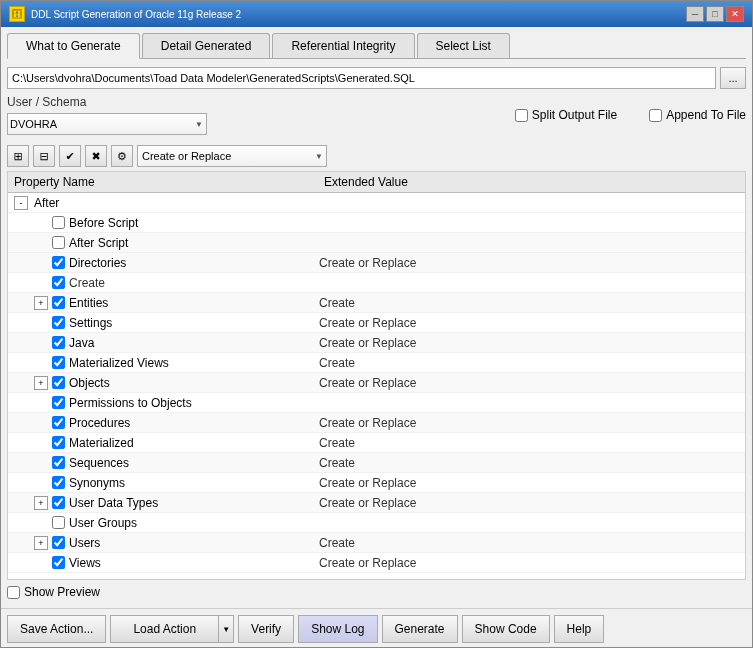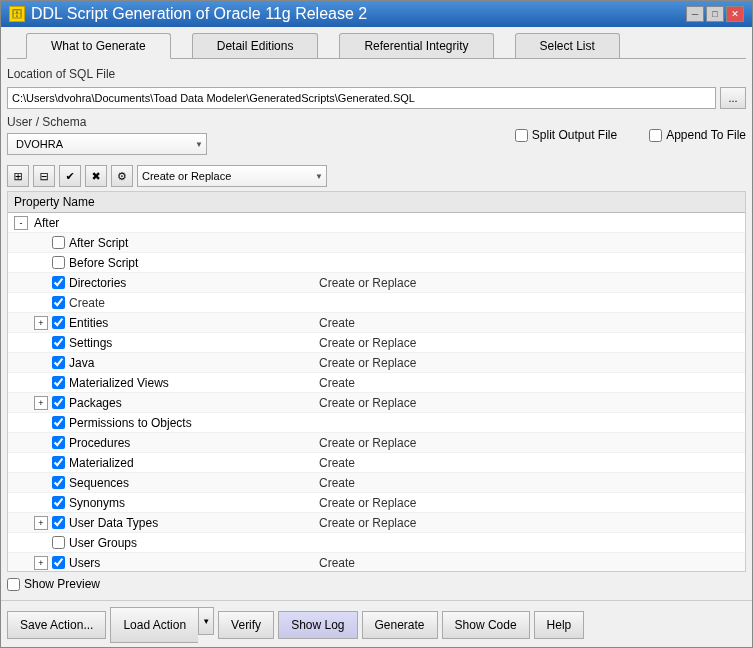--- a/index.html
+++ b/index.html
@@ -39,21 +39,21 @@
       height: 16px;
       background: #ffd700;
       border: 1px solid #cca000;
       font-size: 9px;
       display: flex;
       align-items: center;
       justify-content: center;
       color: #333;
     }
     .title-text {
-      font-size: 16px;
+      font-size: 10px;
       font-weight: normal;
     }
     .title-buttons {
       display: flex;
       gap: 2px;
     }
     .title-btn {
       width: 18px;
       height: 16px;
       background: #d0d0d0;
@@ -72,29 +72,28 @@
       flex-direction: column;
       padding: 6px;
       overflow: hidden;
     }
     .tabs {
       display: flex;
       border-bottom: 1px solid #aaa;
       margin-bottom: 8px;
     }
     .tab {
-      padding: 5px 24px;
+      padding: 5px 18px;
       border: 1px solid #aaa;
       border-bottom: none;
       background: #e4e4e4;
       cursor: pointer;
       margin-right: 2px;
       font-size: 12px;
       border-radius: 3px 3px 0 0;
-      margin-left: 19px;
     }
     .tab.active {
       background: #f0f0f0;
       border-bottom: 1px solid #f0f0f0;
       margin-bottom: -1px;
       font-weight: normal;
     }
     .form-section {
       display: flex;
       flex-direction: column;
@@ -127,21 +126,21 @@
       font-size: 11px;
       display: flex;
       align-items: center;
       justify-content: center;
     }
     .schema-dropdown {
       width: 200px;
       height: 22px;
       border: 1px solid #aaa;
       background: linear-gradient(to bottom, white, #f0f0f0);
-      padding: 2px 8px;
+      padding: 2px 2px;
       font-size: 11px;
       appearance: none;
       -webkit-appearance: none;
       cursor: pointer;
       position: relative;
     }
     .dropdown-wrapper {
       position: relative;
       display: inline-block;
     }
@@ -275,27 +274,27 @@
       padding: 0 12px;
       display: flex;
       align-items: center;
       gap: 0;
     }
     .action-btn.active { background: linear-gradient(to bottom, #dcdcf8, #c8c8e8); }
     .split-btn {
       display: flex;
     }
     .split-main {
-      height: 36px;
+      height: 28px;
       background: linear-gradient(to bottom, #f8f8f8, #dcdcdc);
       border: 1px solid #aaa;
       border-right: none;
       cursor: pointer;
       font-size: 12px;
-      padding: 0 12px;
+      padding: 0 22px;
       display: flex;
       align-items: center;
     }
     .split-arrow {
       height: 28px;
       width: 16px;
       background: linear-gradient(to bottom, #f8f8f8, #dcdcdc);
       border: 1px solid #aaa;
       cursor: pointer;
       display: flex;
@@ -328,28 +327,27 @@
       <div class="title-btn">─</div>
       <div class="title-btn">□</div>
       <div class="title-btn close">✕</div>
     </div>
   </div>
 
   <div class="content">
 
     <div class="tabs">
       <div class="tab active">What to Generate</div>
-      <div class="tab">Detail Editions</div>
+      <div class="tab">Detail Generated</div>
       <div class="tab">Referential Integrity</div>
       <div class="tab">Select List</div>
     </div>
 
     <div class="form-section">
 
-      <div class="label">Location of SQL File</div>
       <div class="sql-file-row">
         <input class="sql-file-input" type="text" value="C:\Users\dvohra\Documents\Toad Data Modeler\GeneratedScripts\Generated.SQL" style="">
         <button class="browse-btn">...</button>
       </div>
 
       <div class="schema-row">
         <div class="schema-left">
           <span class="label">User / Schema</span>
           <div class="dropdown-wrapper">
             <select class="schema-dropdown">
@@ -383,50 +381,51 @@
             <option>Drop and Create</option>
           </select>
           <span class="dropdown-arrow">▼</span>
         </div>
       </div>
     </div>
 
     <div class="main-table">
       <div class="table-header">
         <span class="col-property">Property Name</span>
+        <span class="col-extended">Extended Value</span>
       </div>
 
       <div class="tree-row">
         <div style="width:20px; display:flex; align-items:center; flex-shrink:0;">
           <div class="expander">-</div>
         </div>
         <span class="row-label">After</span>
+        <span class="row-value"></span>
+      </div>
+
+      <div class="tree-row">
+        <div style="width:20px; flex-shrink:0;"></div>
+        <div style="width:16px; flex-shrink:0; margin-right:2px;">
+          <div class="expander invisible">+</div>
+        </div>
+        <input type="checkbox" class="row-checkbox" style="">
+        <span class="row-label">Before Script</span>
         <span class="row-value"></span>
       </div>
 
       <div class="tree-row striped">
         <div style="width:20px; flex-shrink:0;"></div>
         <div style="width:16px; flex-shrink:0; margin-right:2px;">
           <div class="expander invisible">+</div>
         </div>
         <input type="checkbox" class="row-checkbox" style="">
         <span class="row-label">After Script</span>
         <span class="row-value"></span>
       </div>
 
-      <div class="tree-row">
-        <div style="width:20px; flex-shrink:0;"></div>
-        <div style="width:16px; flex-shrink:0; margin-right:2px;">
-          <div class="expander invisible">+</div>
-        </div>
-        <input type="checkbox" class="row-checkbox" style="">
-        <span class="row-label">Before Script</span>
-        <span class="row-value"></span>
-      </div>
-
       <div class="tree-row striped">
         <div style="width:20px; flex-shrink:0;"></div>
         <div style="width:16px; flex-shrink:0; margin-right:2px;">
           <div class="expander invisible">+</div>
         </div>
         <input type="checkbox" class="row-checkbox" checked="" style="">
         <span class="row-label">Directories</span>
         <span class="row-value">Create or Replace</span>
       </div>
 
@@ -478,21 +477,21 @@
         <span class="row-label">Materialized Views</span>
         <span class="row-value">Create</span>
       </div>
 
       <div class="tree-row striped">
         <div style="width:20px; flex-shrink:0;"></div>
         <div style="width:16px; flex-shrink:0; margin-right:2px;">
           <div class="expander">+</div>
         </div>
         <input type="checkbox" class="row-checkbox" checked="" style="">
-        <span class="row-label">Packages</span>
+        <span class="row-label">Objects</span>
         <span class="row-value">Create or Replace</span>
       </div>
 
       <div class="tree-row">
         <div style="width:20px; flex-shrink:0;"></div>
         <div style="width:16px; flex-shrink:0; margin-right:2px;">
           <div class="expander invisible">+</div>
         </div>
         <input type="checkbox" class="row-checkbox" checked="" style="">
         <span class="row-label">Permissions to Objects</span>

